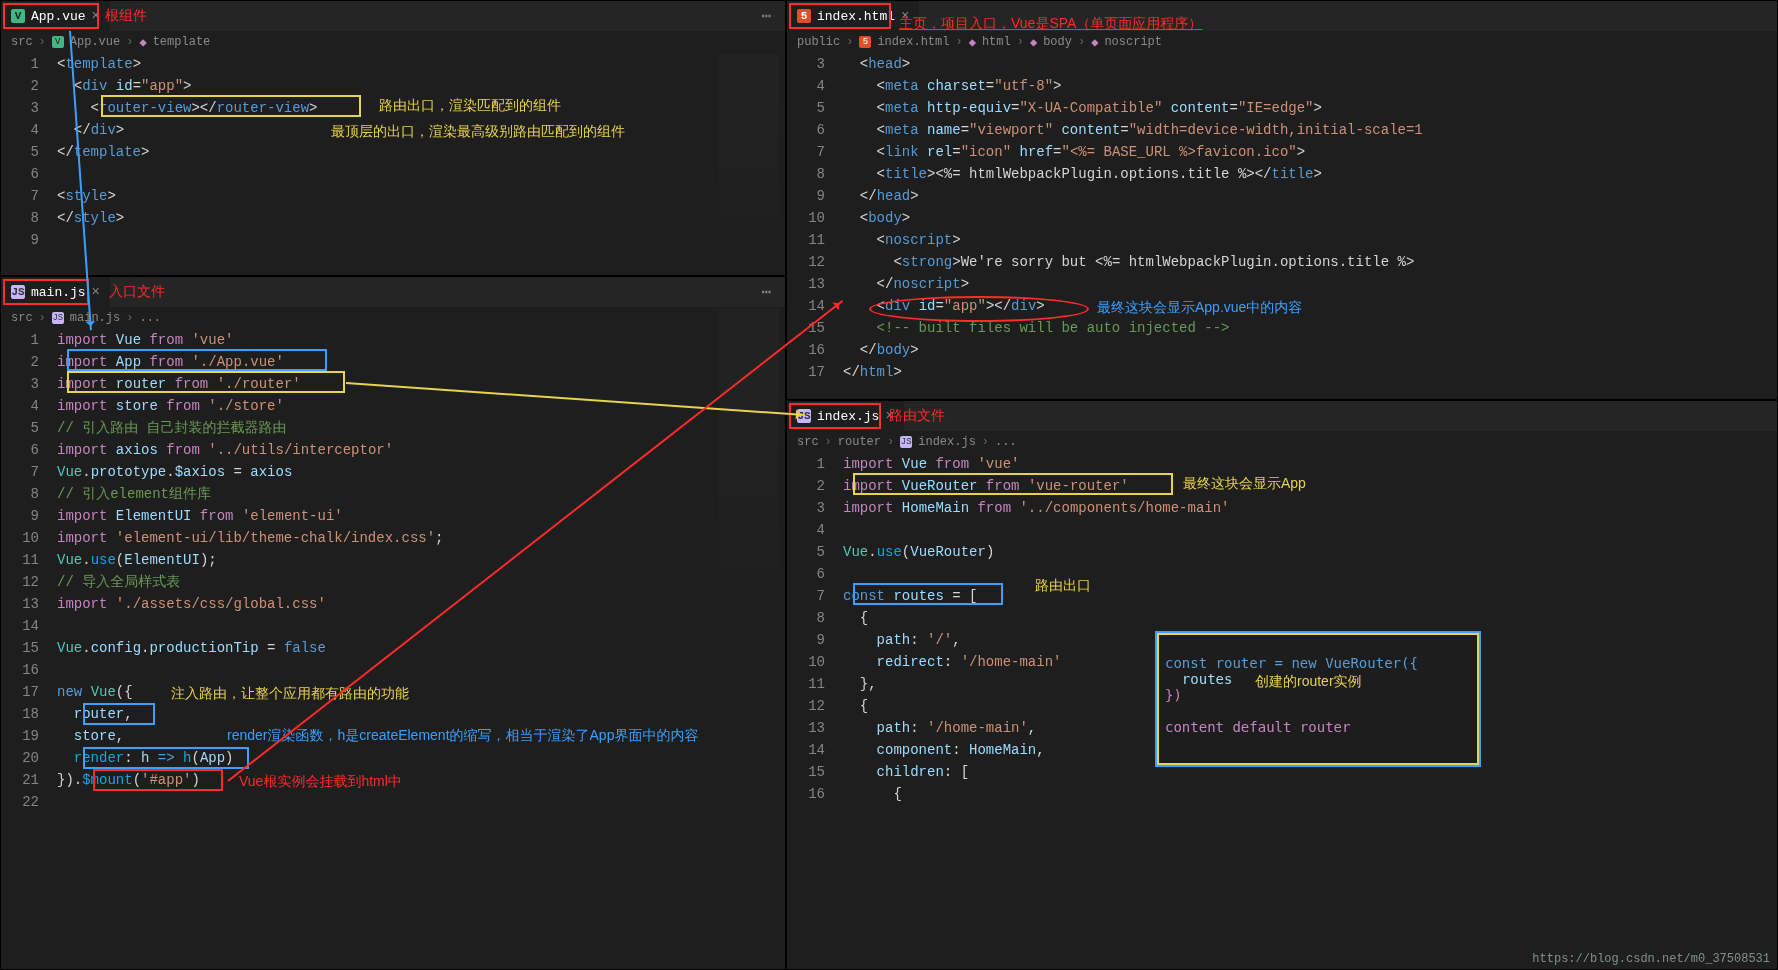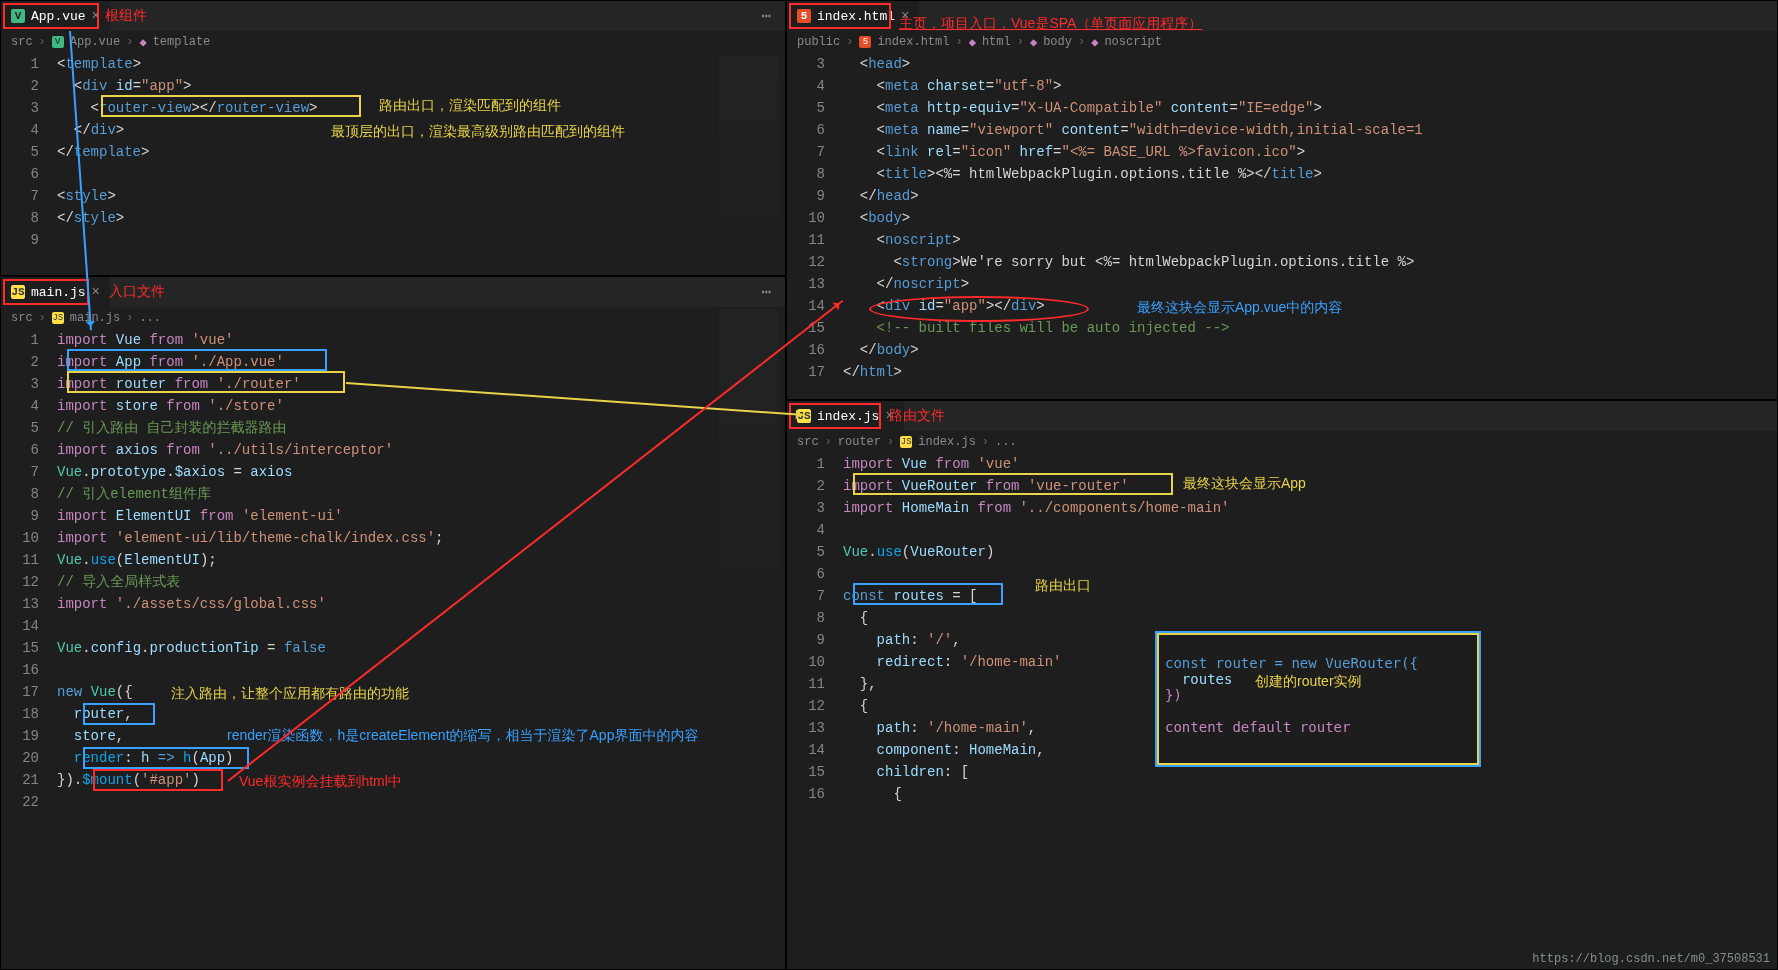--- a/index.html
+++ b/index.html
@@ -37,21 +37,21 @@
   display: flex;
   align-items: center;
   gap: 6px;
   background: #1e1e1e;
   color: #ffffff;
   font-size: 13px;
 }
 .tab .close { color: #888; font-size: 14px; cursor: pointer; }
 .tab-icon { width: 14px; height: 14px; display: inline-flex; align-items: center; justify-content: center; font-size: 11px; font-weight: bold; border-radius: 2px; }
 .ic-vue { background: #41b883; color: #1e1e1e; }
-.ic-js  { background: #fde047; color: #333; }
+.ic-js  { background: #c4b5fd; color: #333; }
 .ic-html{ background: #e44d26; color: #fff; }
 .breadcrumb {
   height: 22px;
   padding: 0 10px;
   display: flex;
   align-items: center;
   gap: 6px;
   color: #8a8a8a;
   font-size: 12px;
 }
@@ -249,21 +249,21 @@
           <div class="line">14</div>
           <div class="line">15</div>
           <div class="line">16</div>
           <div class="line">17</div>
         </div>
       <div class="code" id="code-tr"><div class="line">  <span class="tok-punc">&lt;</span><span class="tok-tag">head</span><span class="tok-punc">&gt;</span></div><div class="line">    <span class="tok-punc">&lt;</span><span class="tok-tag">meta</span> <span class="tok-attr">charset</span>=<span class="tok-str">"utf-8"</span><span class="tok-punc">&gt;</span></div><div class="line">    <span class="tok-punc">&lt;</span><span class="tok-tag">meta</span> <span class="tok-attr">http-equiv</span>=<span class="tok-str">"X-UA-Compatible"</span> <span class="tok-attr">content</span>=<span class="tok-str">"IE=edge"</span><span class="tok-punc">&gt;</span></div><div class="line">    <span class="tok-punc">&lt;</span><span class="tok-tag">meta</span> <span class="tok-attr">name</span>=<span class="tok-str">"viewport"</span> <span class="tok-attr">content</span>=<span class="tok-str">"width=device-width,initial-scale=1</span></div><div class="line">    <span class="tok-punc">&lt;</span><span class="tok-tag">link</span> <span class="tok-attr">rel</span>=<span class="tok-str">"icon"</span> <span class="tok-attr">href</span>=<span class="tok-str">"&lt;%= BASE_URL %&gt;favicon.ico"</span><span class="tok-punc">&gt;</span></div><div class="line">    <span class="tok-punc">&lt;</span><span class="tok-tag">title</span><span class="tok-punc">&gt;</span>&lt;%= htmlWebpackPlugin.options.title %&gt;<span class="tok-punc">&lt;/</span><span class="tok-tag">title</span><span class="tok-punc">&gt;</span></div><div class="line">  <span class="tok-punc">&lt;/</span><span class="tok-tag">head</span><span class="tok-punc">&gt;</span></div><div class="line">  <span class="tok-punc">&lt;</span><span class="tok-tag">body</span><span class="tok-punc">&gt;</span></div><div class="line">    <span class="tok-punc">&lt;</span><span class="tok-tag">noscript</span><span class="tok-punc">&gt;</span></div><div class="line">      <span class="tok-punc">&lt;</span><span class="tok-tag">strong</span><span class="tok-punc">&gt;</span>We're sorry but &lt;%= htmlWebpackPlugin.options.title %&gt;</div><div class="line">    <span class="tok-punc">&lt;/</span><span class="tok-tag">noscript</span><span class="tok-punc">&gt;</span></div><div class="line">    <span class="tok-punc">&lt;</span><span class="tok-tag">div</span> <span class="tok-attr">id</span>=<span class="tok-str">"app"</span><span class="tok-punc">&gt;&lt;/</span><span class="tok-tag">div</span><span class="tok-punc">&gt;</span></div><div class="line">    <span class="tok-cmt">&lt;!-- built files will be auto injected --&gt;</span></div><div class="line">  <span class="tok-punc">&lt;/</span><span class="tok-tag">body</span><span class="tok-punc">&gt;</span></div><div class="line"><span class="tok-punc">&lt;/</span><span class="tok-tag">html</span><span class="tok-punc">&gt;</span></div></div>
     </div>
     <div class="abox red" style="left:2px;top:2px;width:102px;height:26px;"></div>
     <div class="alabel red" style="left:112px;top:14px;text-decoration:underline;">主页，项目入口，Vue是SPA（单页面应用程序）</div>
     <div class="abox red oval" style="left:82px;top:295px;width:220px;height:26px;"></div>
-    <div class="alabel blue" style="left:310px;top:298px;margin-left:40px;">最终这块会显示App.vue中的内容</div>
+    <div class="alabel blue" style="left:310px;top:298px;">最终这块会显示App.vue中的内容</div>
   </div>
 
   <div class="pane" id="pane-br" style="grid-column:2;grid-row:2;">
     <div class="tab-bar">
       <div class="tab">
         <span class="tab-icon ic-js">JS</span>
         <span>index.js</span>
         <span class="close">×</span>
       </div>
     </div>

